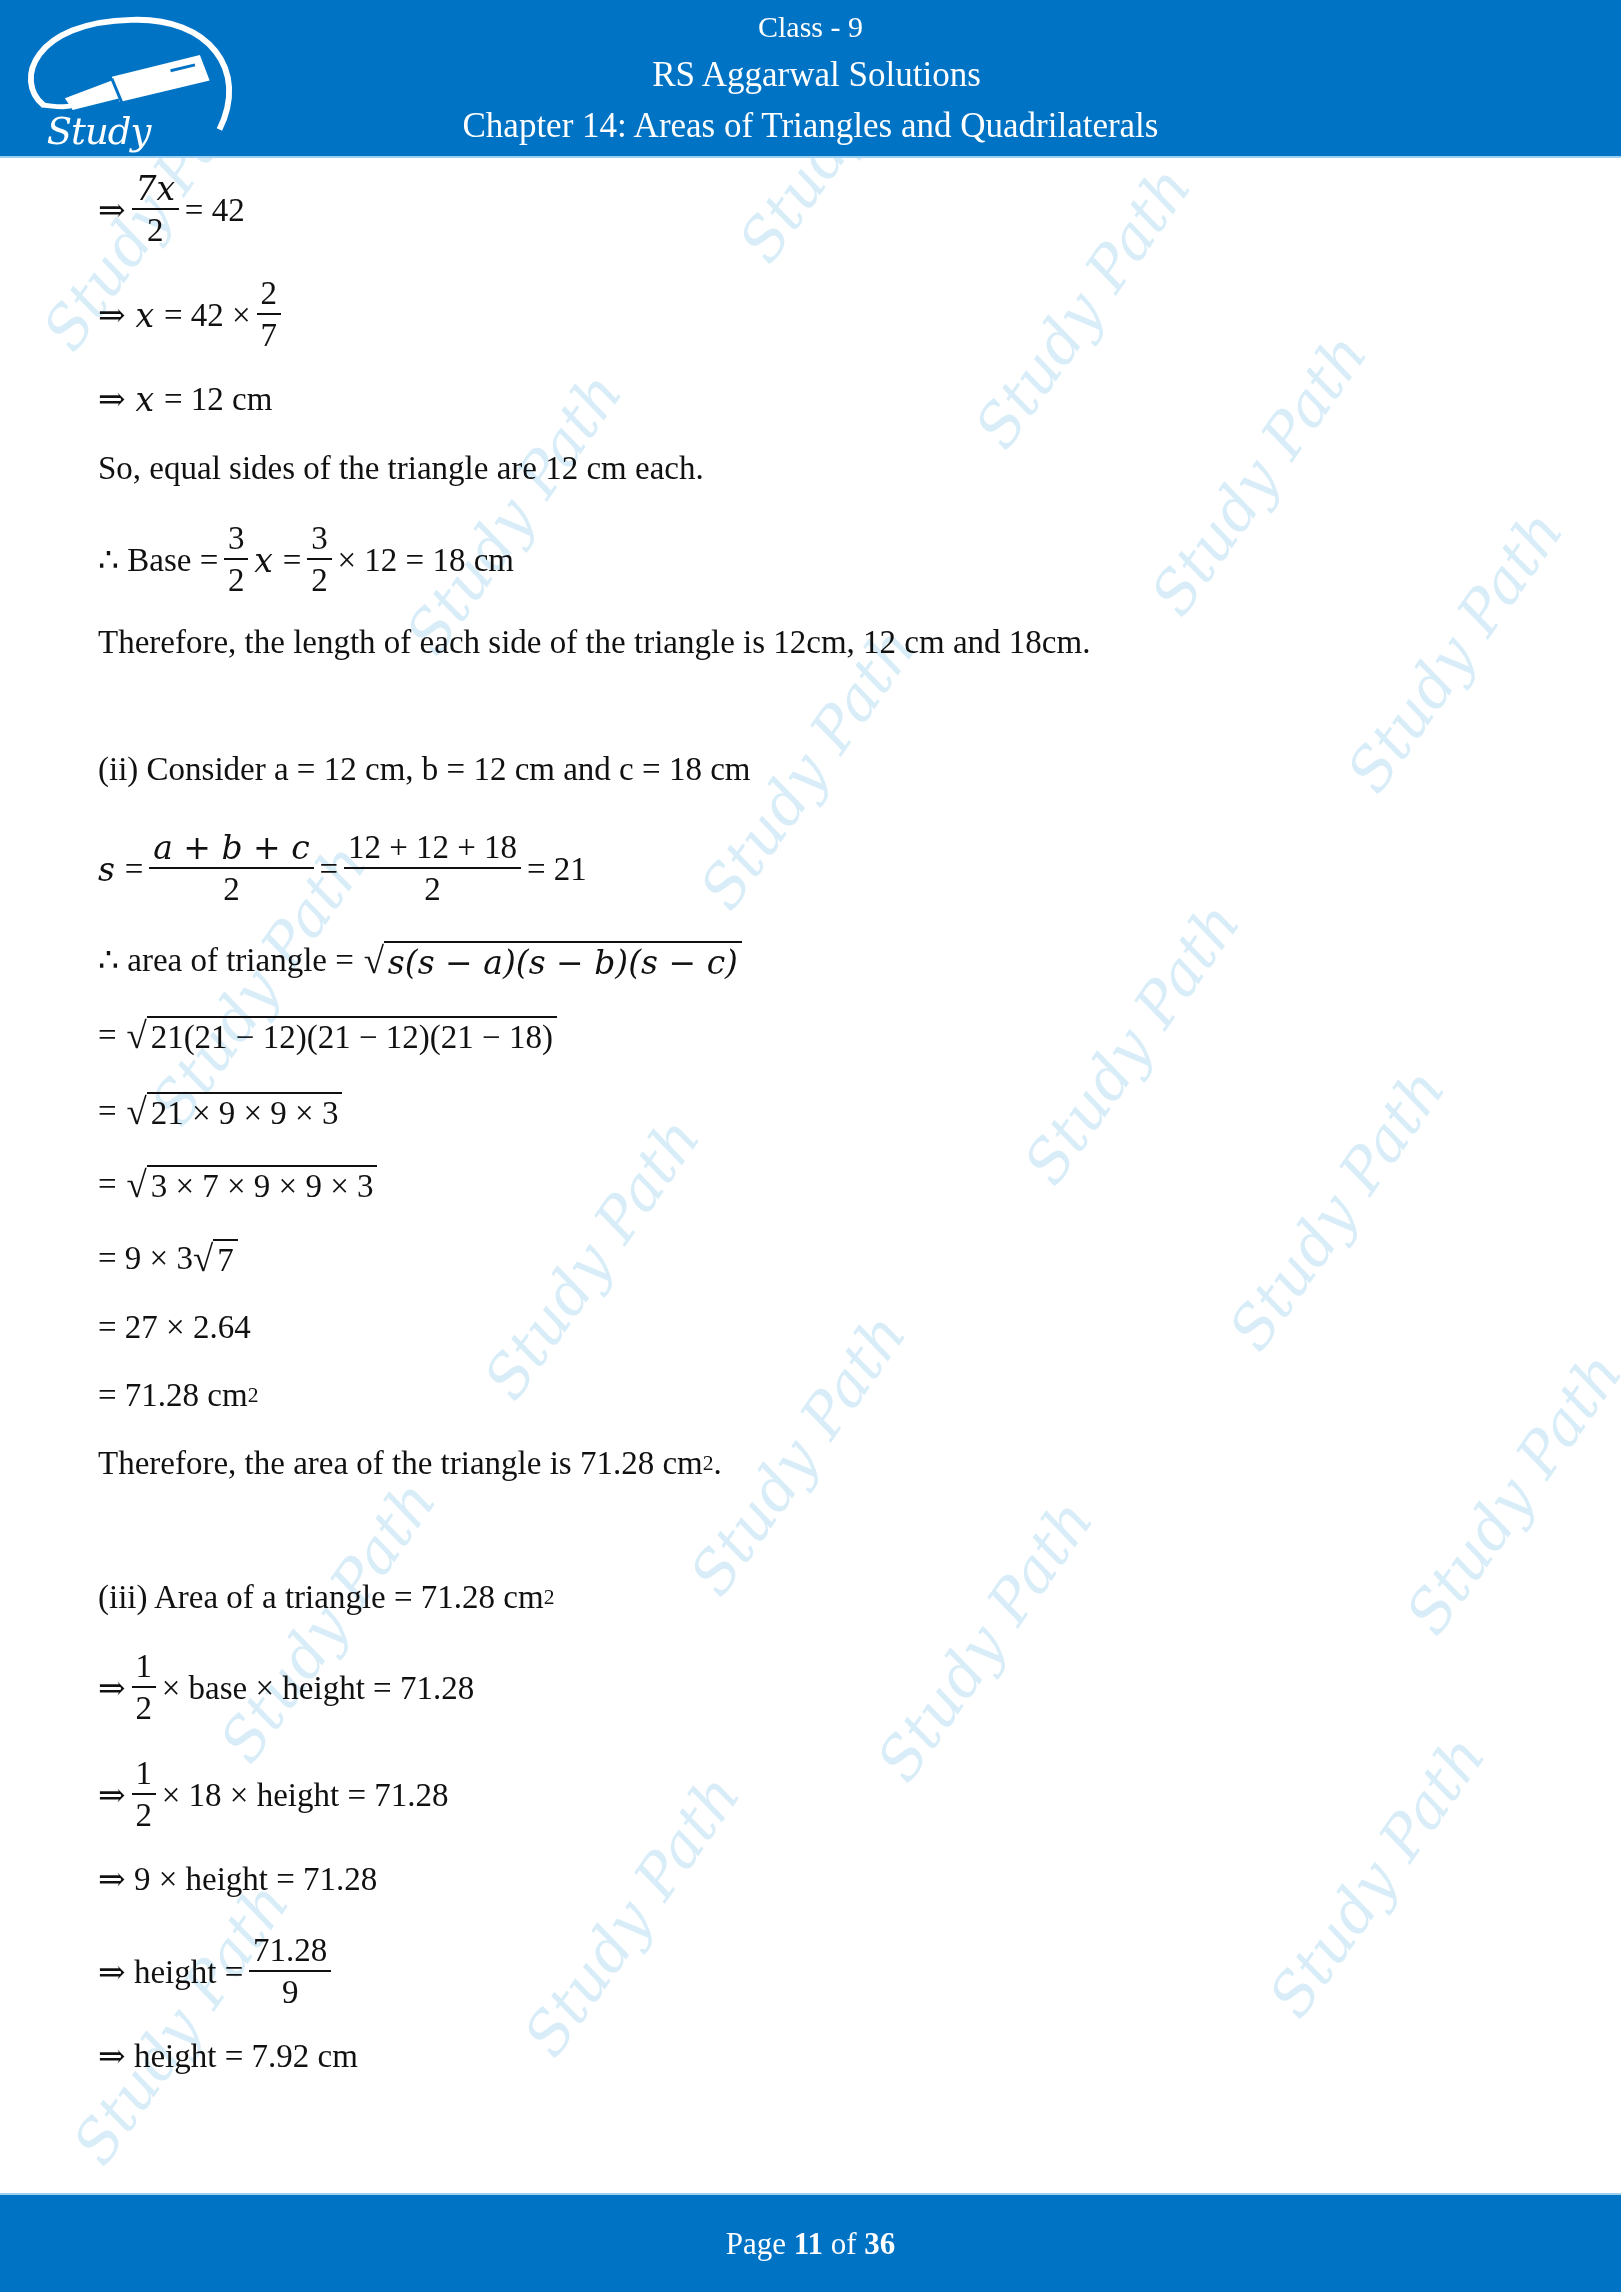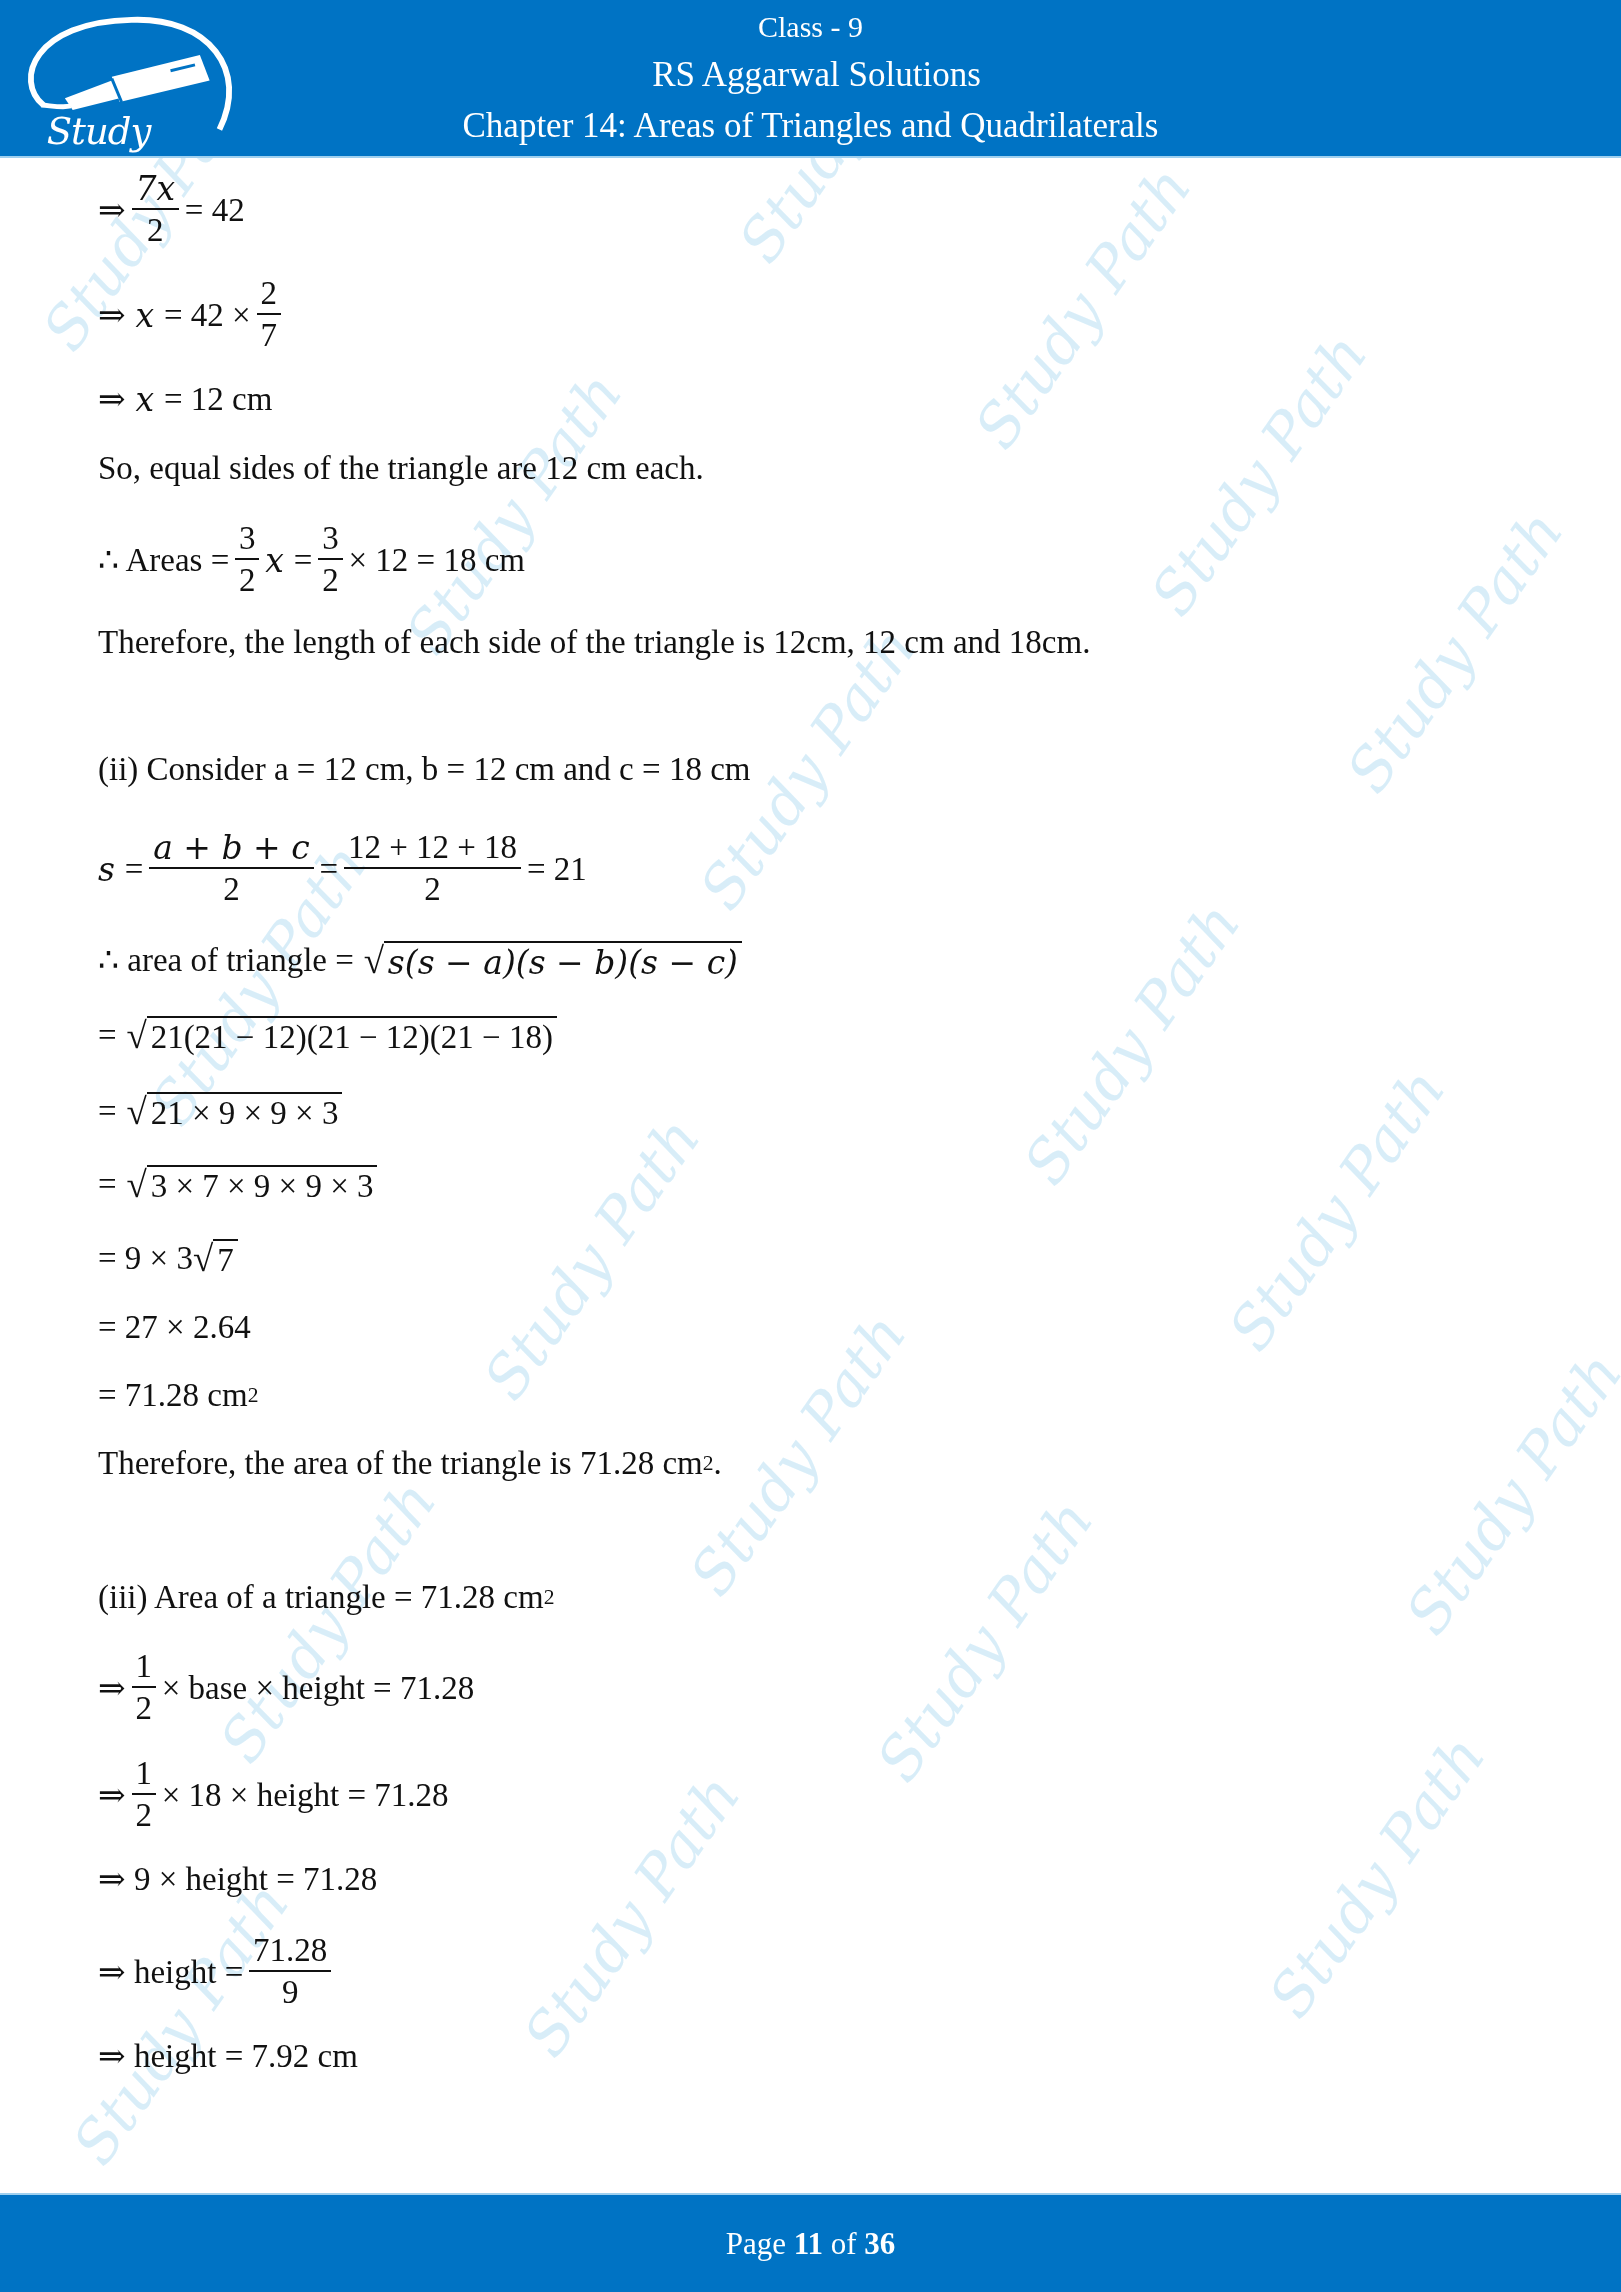--- a/index.html
+++ b/index.html
@@ -131,21 +131,21 @@
     <span class="m">x</span>
       <span class="sp"></span>
     <span>= 12 cm</span>
   </div>
 
   <div class="line" style="top:449px;">
     <span>So, equal sides of the triangle are 12 cm each.</span>
   </div>
 
   <div class="line" style="top:519px;">
-    <span>∴ Areas =</span>
+    <span>∴ Base =</span>
     <span class="frac">
       <span class="num">3</span>
       <span class="den">2</span>
     </span>
     <span class="m">x</span>
       <span class="sp"></span>
     <span>=</span>
     <span class="frac">
       <span class="num">3</span>
       <span class="den">2</span>

